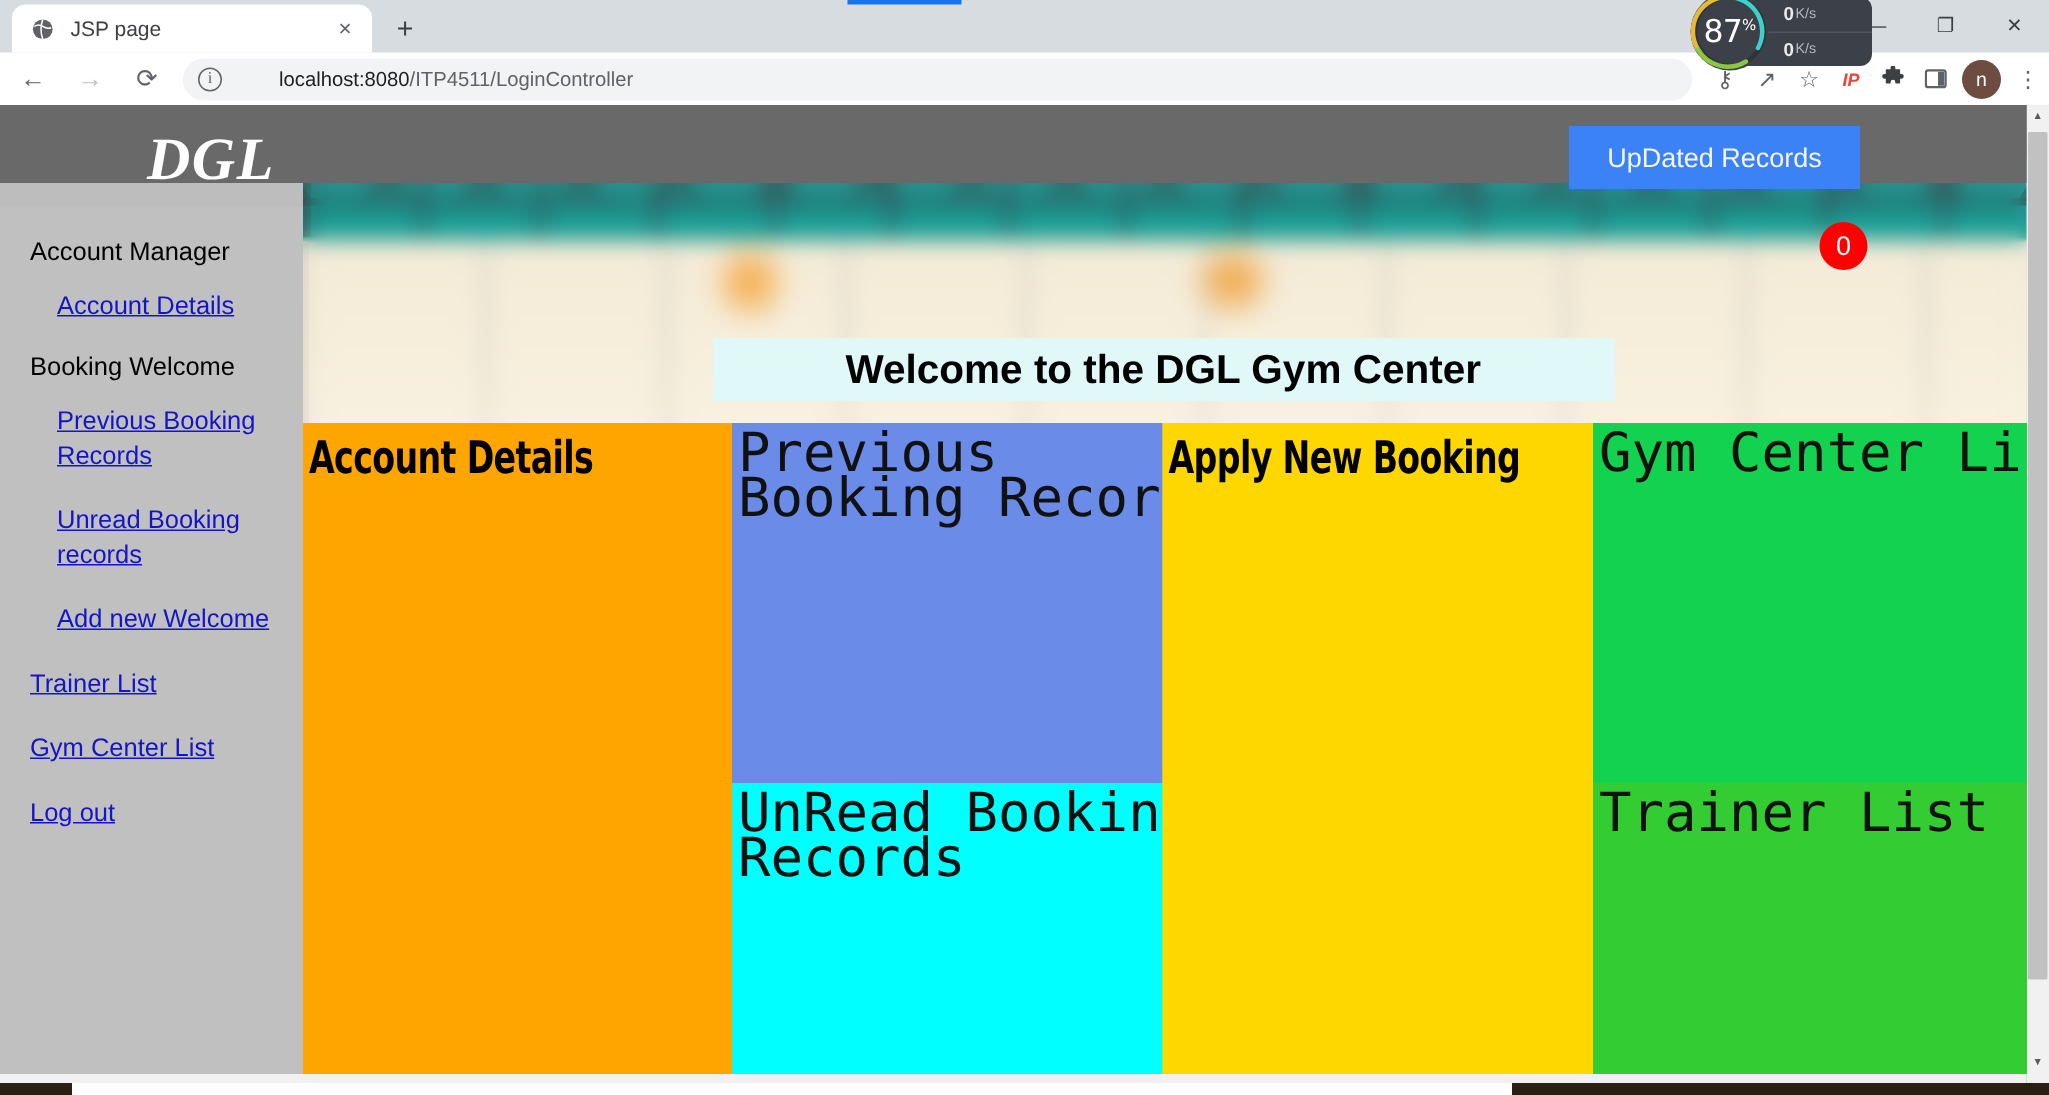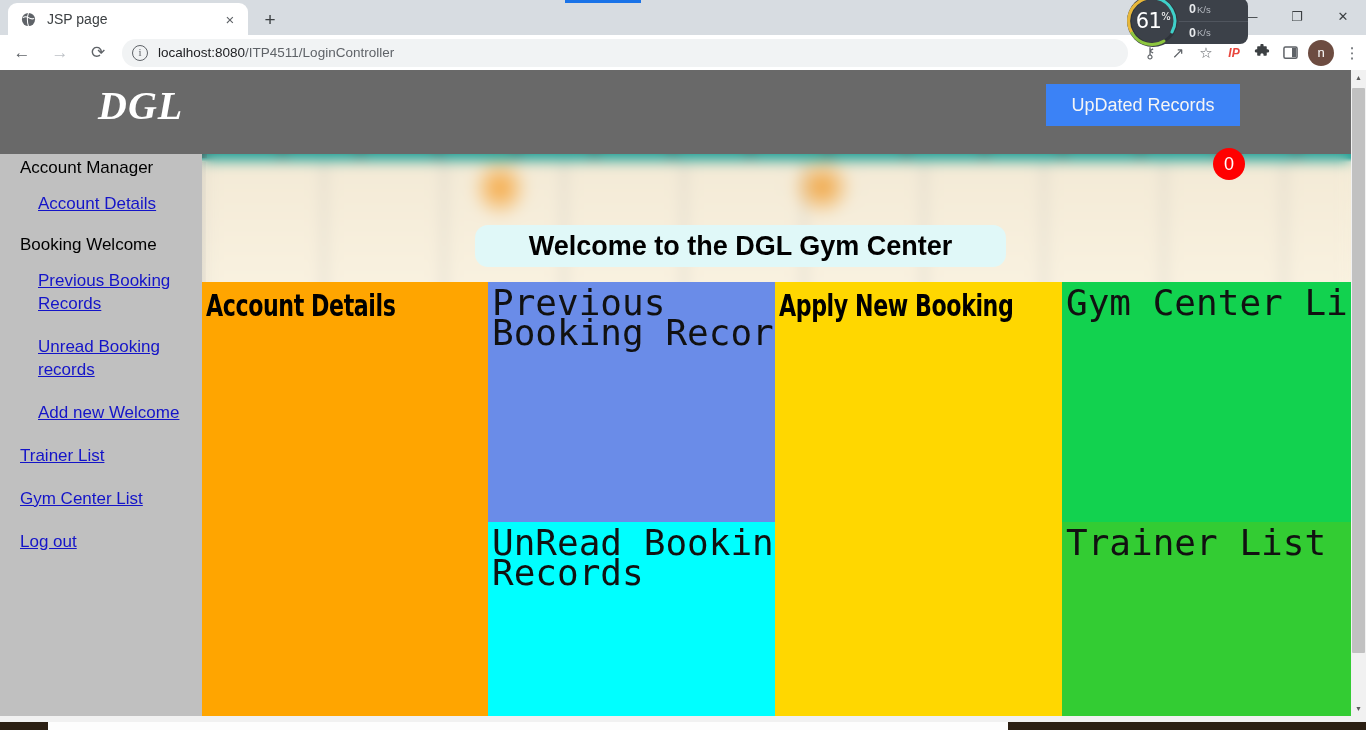--- a/index.html
+++ b/index.html
@@ -66,21 +66,21 @@
   .omnibox {
     flex: 1; height: 28px; margin: 0 8px 0 8px; background: #f1f3f4;
     border-radius: 14px; display: flex; align-items: center; padding: 0 10px;
   }
   .omni-info {
     width: 16px; height: 16px; flex: 0 0 16px; margin-right: 10px;
     border: 1.4px solid #5f6368; border-radius: 50%;
     color: #5f6368; font-size: 11px; font-family: "Liberation Serif", serif;
     display: flex; align-items: center; justify-content: center; line-height: 1;
   }
-  .omni-url { font-size: 13.5px; color: #202124; white-space: nowrap; }
+  .omni-url { font-size: 13.5px; color: #202124; white-space: nowrap; margin-left: 28px; }
   .omni-url .host { color: #202124; }
   .omni-url .path { color: #5f6368; }
   .tb-icon {
     width: 28px; height: 30px; flex: 0 0 28px; display: flex;
     align-items: center; justify-content: center;
     color: #5f6368; font-size: 15px;
   }
   .avatar {
     width: 26px; height: 26px; flex: 0 0 26px; border-radius: 50%;
     background: #6d4c41; color: #fff; font-size: 13px;
@@ -186,21 +186,21 @@
   #photo .ring1 { left: 275px; }
   #photo .ring2 { left: 360px; }
   #photo-blur {
     position: absolute; left: 202px; top: 0; width: 1149px; height: 645px;
     backdrop-filter: blur(7px);
     -webkit-backdrop-filter: blur(7px);
   }
 
   
   #site-header {
-    position: absolute; left: 0; top: 0; width: 1351px; height: 84px;
+    position: absolute; left: 0; top: 0; width: 1351px; height: 52px;
     background: #696969; z-index: 5;
   }
   #logo {
     position: absolute; left: 98px; top: 12px;
     font-family: "Liberation Serif", serif;
     font-style: italic; font-weight: bold; font-size: 40px;
     color: #ffffff; letter-spacing: 1px;
   }
   #updated-records {
     position: absolute; left: 1046px; top: 14px; width: 194px; height: 42px;
@@ -224,24 +224,24 @@
   }
   .nav-link {
     display: block; color: #1414c8; text-decoration: underline;
     font-size: 17px; line-height: 23px; margin-bottom: 20px;
   }
   .nav-link.indent { padding-left: 38px; padding-right: 4px; }
   .nav-link.flush  { padding-left: 20px; }
 
   
   #welcome {
-    position: absolute; left: 475px; top: 155px; width: 531px; height: 42px;
+    position: absolute; left: 475px; top: 155px; width: 601px; height: 42px;
     background: #e0f8f8; display: flex; align-items: center;
     justify-content: center; z-index: 3;
-    font-size: 27px; font-weight: bold; color: #000; border-radius: 13px;
+    font-size: 27px; font-weight: bold; color: #000;
   }
 
   
   .tile {
     position: absolute; z-index: 3; overflow: hidden;
     padding: 6px 0 0 4px;
   }
   .tile .label-cond {
     font-family: "Liberation Sans Narrow", "DejaVu Sans Condensed", "Liberation Sans", sans-serif;
     font-weight: bold; font-size: 30px; color: #000;
@@ -367,21 +367,21 @@
       </div>
     </div>
     <div class="sm-gauge">
       <svg width="66" height="54" viewBox="0 0 66 54">
         <circle cx="33" cy="27" r="26" fill="#3c4149"></circle>
         <circle cx="33" cy="27" r="23" fill="none" stroke="#2f343b" stroke-width="3"></circle>
         <path d="M33 4 A23 23 0 0 1 52 38" fill="none" stroke="#3fd0c9" stroke-width="3" stroke-linecap="round"></path>
         <path d="M33 4 A23 23 0 0 0 12 39" fill="none" stroke="#e8b83a" stroke-width="3" stroke-linecap="round"></path>
         <path d="M12 39 A23 23 0 0 0 44 47" fill="none" stroke="#8dc63f" stroke-width="3" stroke-linecap="round"></path>
       </svg>
-      <span class="sm-pct"><span>61</span><sup>%</sup></span>
+      <span class="sm-pct"><span>87</span><sup>%</sup></span>
     </div>
   </div>
 
   <div id="viewport">
 
     <div id="photo">
       <div class="truss"></div>
       <div class="truss2"></div>
       <div class="beamline"></div>
       <div class="vert"></div>

